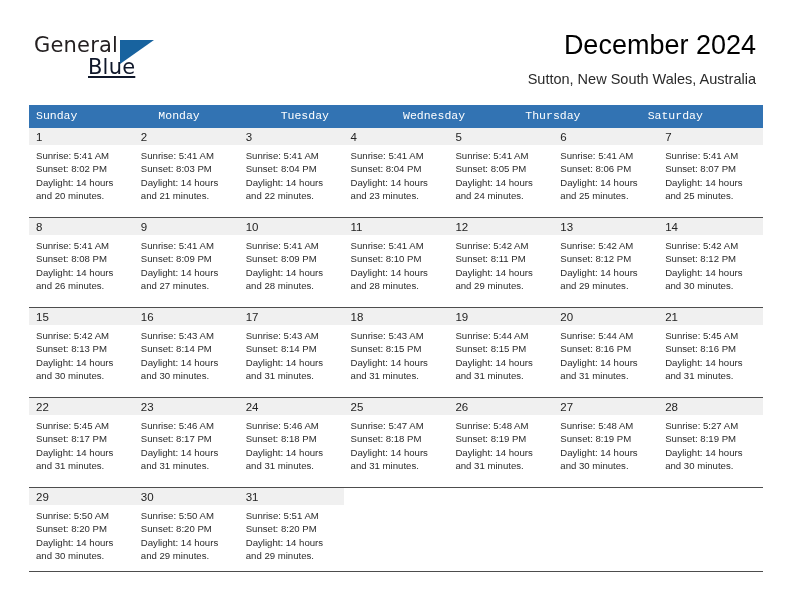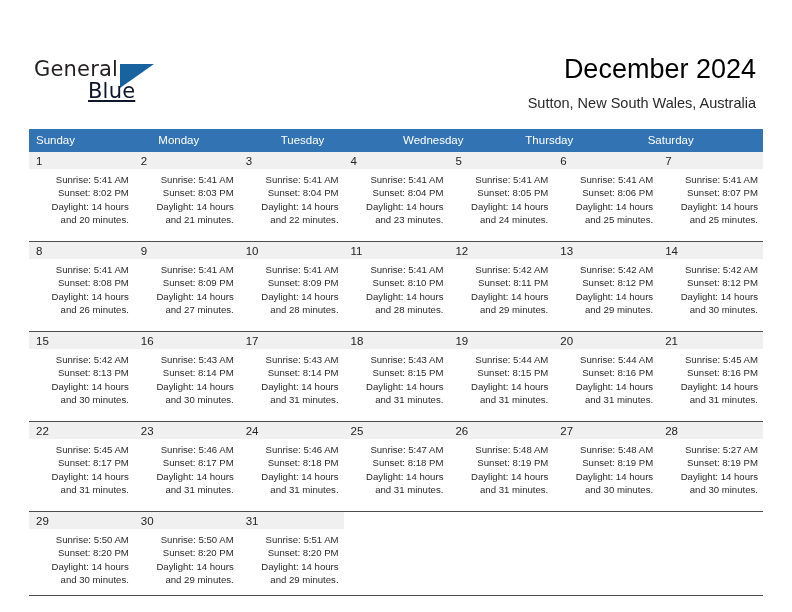--- a/index.html
+++ b/index.html
@@ -12,21 +12,20 @@
     height: 612px;
     font-family: "Liberation Sans", sans-serif;
     color: #222222;
     overflow: hidden;
   }
   .page {
     position: relative;
     width: 792px;
     height: 456px;
     box-sizing: border-box;
-    margin-top: 24px;
   }
 
   
   .header {
     position: absolute;
     left: 0;
     top: 0;
     width: 792px;
     height: 100px;
   }
@@ -102,21 +101,21 @@
     width: 100%;
     background: #3273b3;
   }
   .weekday-cell {
     flex: 1 1 0;
     box-sizing: border-box;
     padding: 4px 0 5px 7px;
     color: #ffffff;
     font-size: 11.5px;
     line-height: 14px;
-    font-family: Liberation Sans, sans-serif;
+    font-family: Liberation Mono, monospace;
   }
 
   .week-row {
     display: flex;
     width: 100%;
     border-top: 1px solid #4d4d4d;
     box-sizing: border-box;
   }
   .week-row:first-of-type {
     border-top: none;
@@ -140,21 +139,20 @@
   }
   .day-cell.empty .day-number-band {
     background: transparent;
   }
   .day-info {
     padding: 4px 5px 0 7px;
     font-size: 9.6px;
     line-height: 13.3px;
     color: #2b2b2b;
     font-family: "Liberation Sans", sans-serif;
-    text-align: right;
   }
   .day-info div {
     white-space: nowrap;
   }
   .bottom-rule {
     position: absolute;
     left: 29px;
     top: 571px;
     width: 734px;
     height: 1px;

